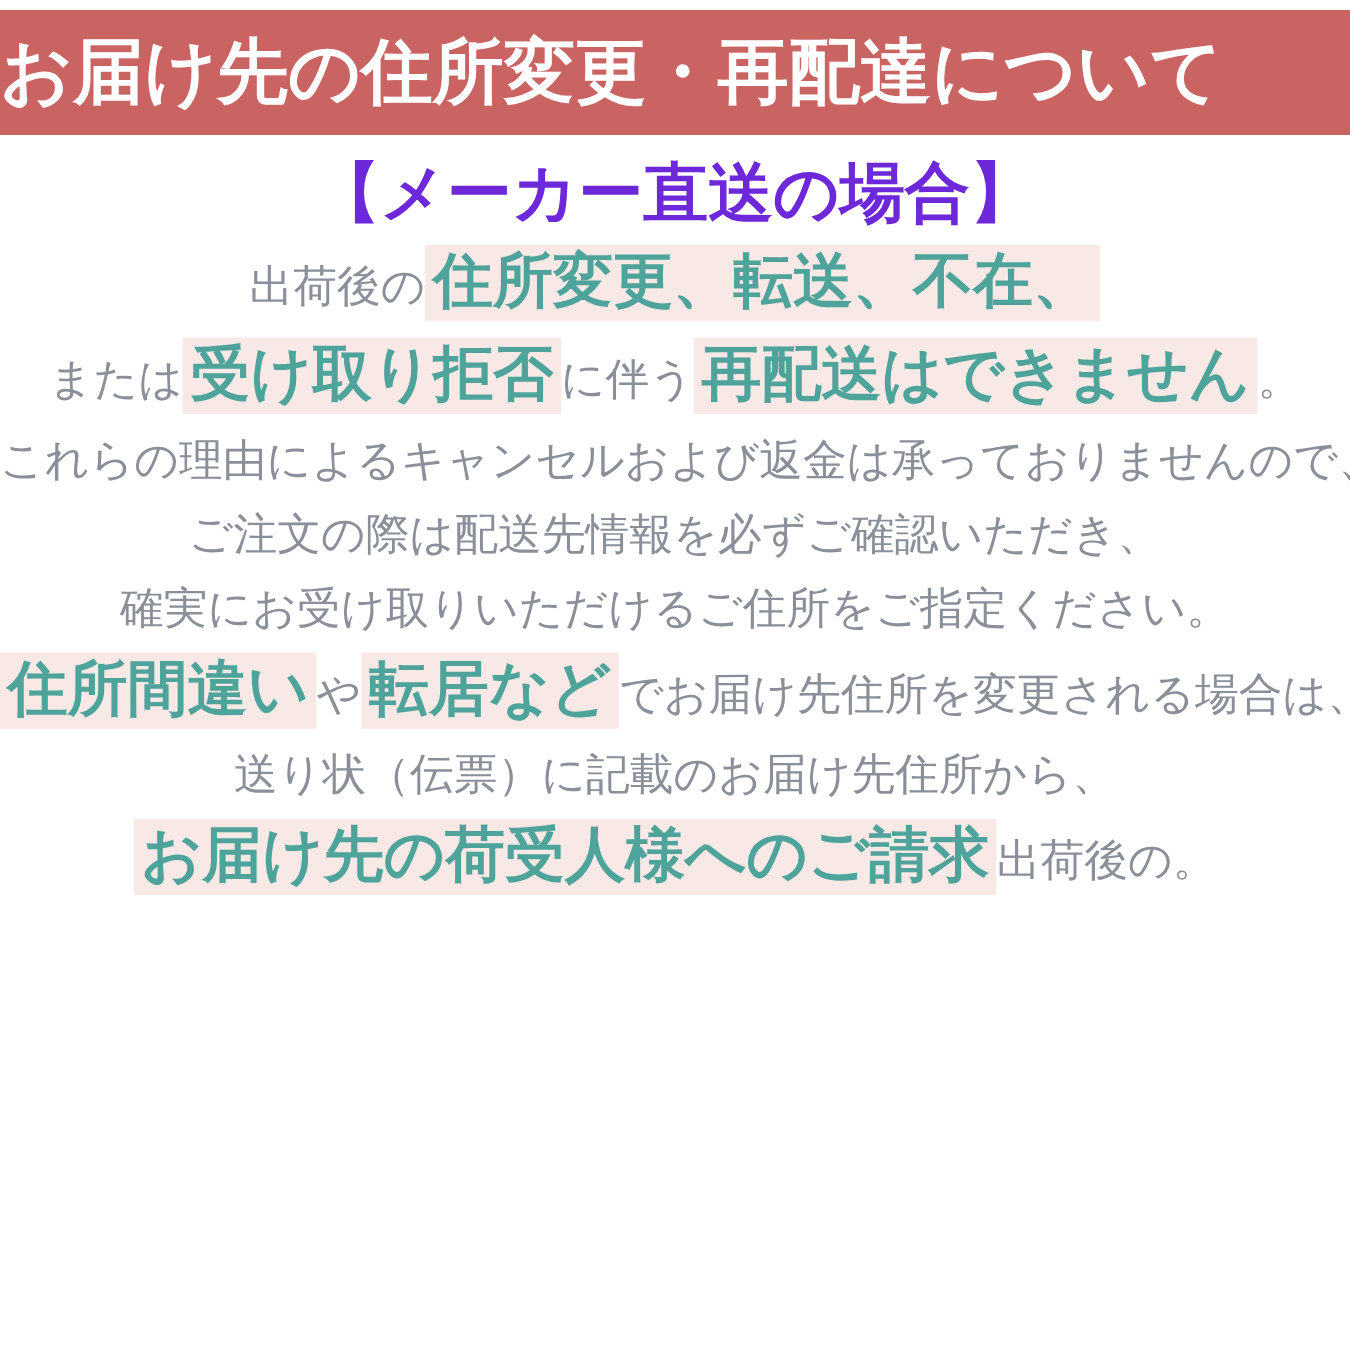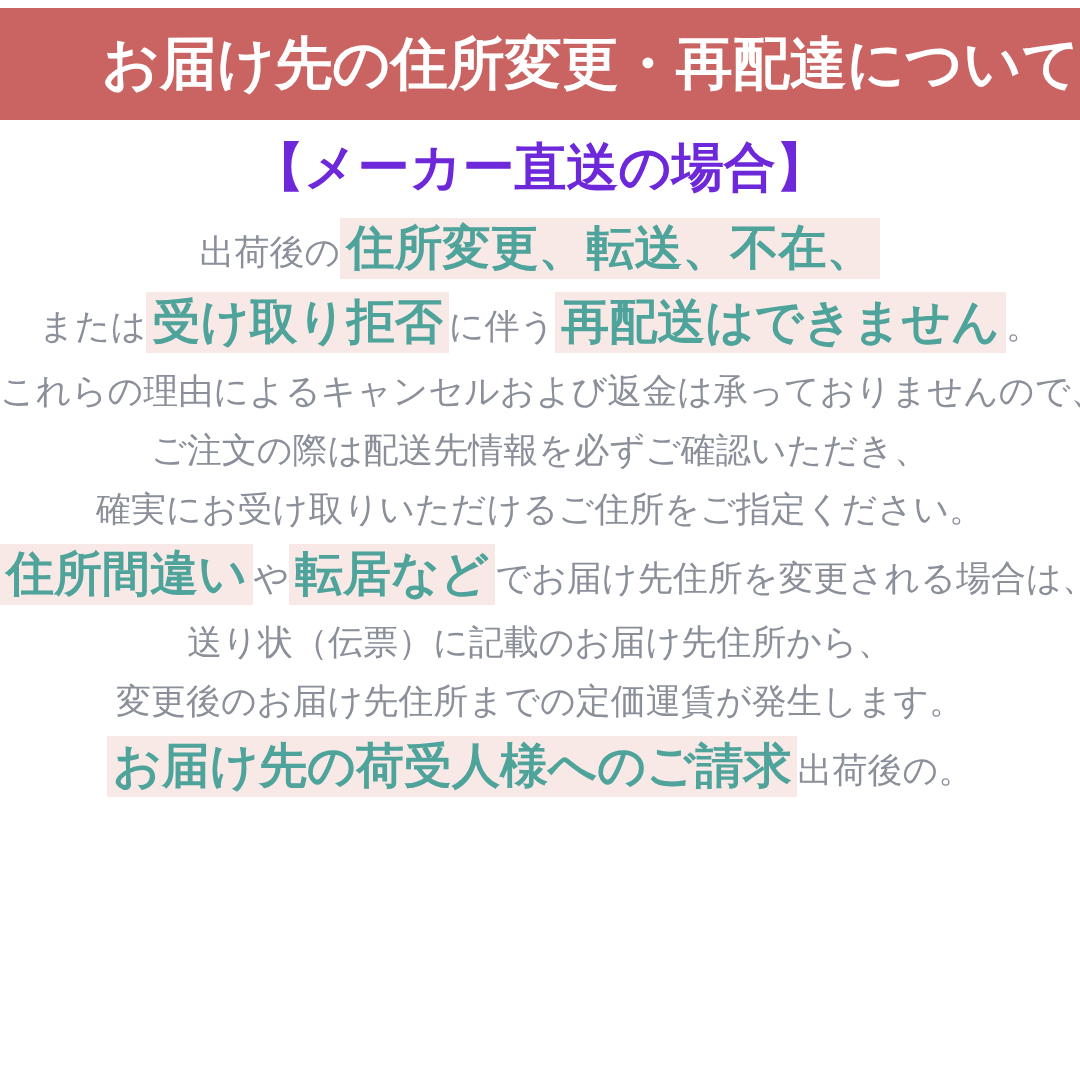--- a/index.html
+++ b/index.html
@@ -4,23 +4,23 @@
 <style>
   * { margin: 0; padding: 0; box-sizing: border-box; }
   html, body {
     width: 1080px; height: 1080px;
     background: #FFFFFF;
     overflow: hidden;
     font-family: "Liberation Sans", "DejaVu Sans", sans-serif;
   }
   .banner {
     margin-top: 8px;
-    width: 1080px; height: 112px;
+    width: 1080px; height: 100px;
     background: #C96462;
-    display: flex; align-items: center; justify-content: flex-end;
+    display: flex; align-items: center; justify-content: flex-start;
   }
   .banner-title {
     color: #FFFFFF;
     font-size: 57px;
     font-weight: bold;
     letter-spacing: 0px;
     white-space: nowrap;
   }
   .content { text-align: center; }
   .sec-heading {
@@ -28,21 +28,21 @@
     font-size: 52px;
     font-weight: bold;
     line-height: 1.15;
     white-space: nowrap;
   }
   #section-1 .sec-heading { margin-top: 18px; }
   #section-2 .sec-heading { margin-top: 30px; }
   .line { white-space: nowrap; }
   .line.mixed  { margin-top: 11px; line-height: 1.32; }
   .line.plain  { margin-top: 15px; line-height: 1.26; }
-  #section-1 .line.mixed:first-of-type { margin-top: 18px; }
+  #section-1 .line.mixed:first-of-type { margin-top: 8px; }
   .seg-plain {
     color: #8A8F99;
     font-size: 35px;
   }
   .seg-hl {
     color: #4EA39A;
     background: #F8E9E7;
     font-size: 48px;
     font-weight: bold;
     padding: 3px 6px 5px 6px;
@@ -72,19 +72,18 @@
         <div class="line plain"><span class="seg-plain">これらの理由によるキャンセルおよび返金は承っておりませんので、</span></div>
         <div class="line plain"><span class="seg-plain">ご注文の際は配送先情報を必ずご確認いただき、</span></div>
         <div class="line plain"><span class="seg-plain">確実にお受け取りいただけるご住所をご指定ください。</span></div>
       </div>
   </div>
 
   <div id="section-2">
     <div>
         <div class="line mixed"><span class="seg-hl">住所間違い</span><span class="seg-plain">や</span><span class="seg-hl">転居など</span><span class="seg-plain">でお届け先住所を変更される場合は、</span></div>
         <div class="line plain"><span class="seg-plain">送り状（伝票）に記載のお届け先住所から、</span></div>
-        <div class="line plain"><span class="seg-plain">変更後のお届け先住所までの定価運賃が発生します。</span></div>
         <div class="line mixed"><span class="seg-hl">お届け先の荷受人様へのご請求</span><span class="seg-plain">出荷後の。</span></div>
       </div>
   </div>
 
 
 </div>
 
 </body></html>

